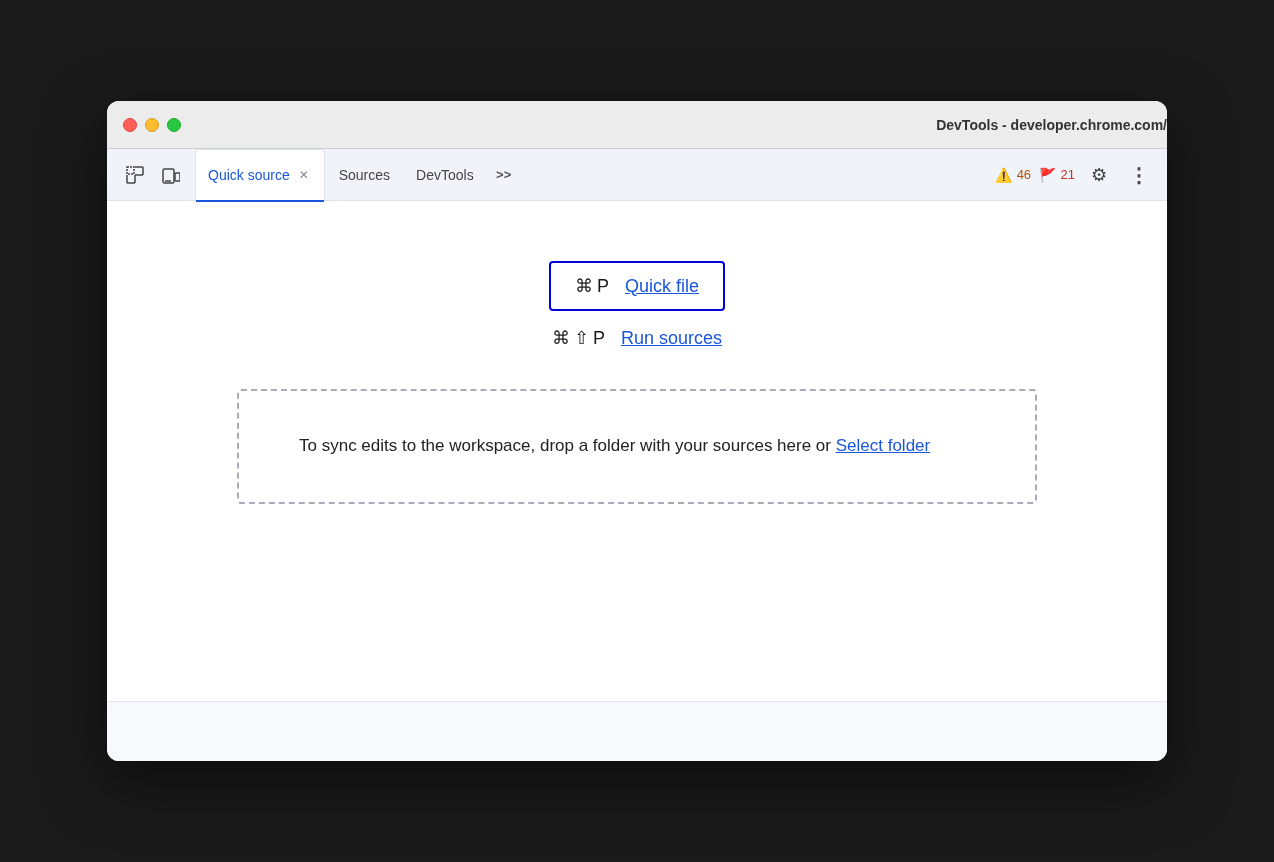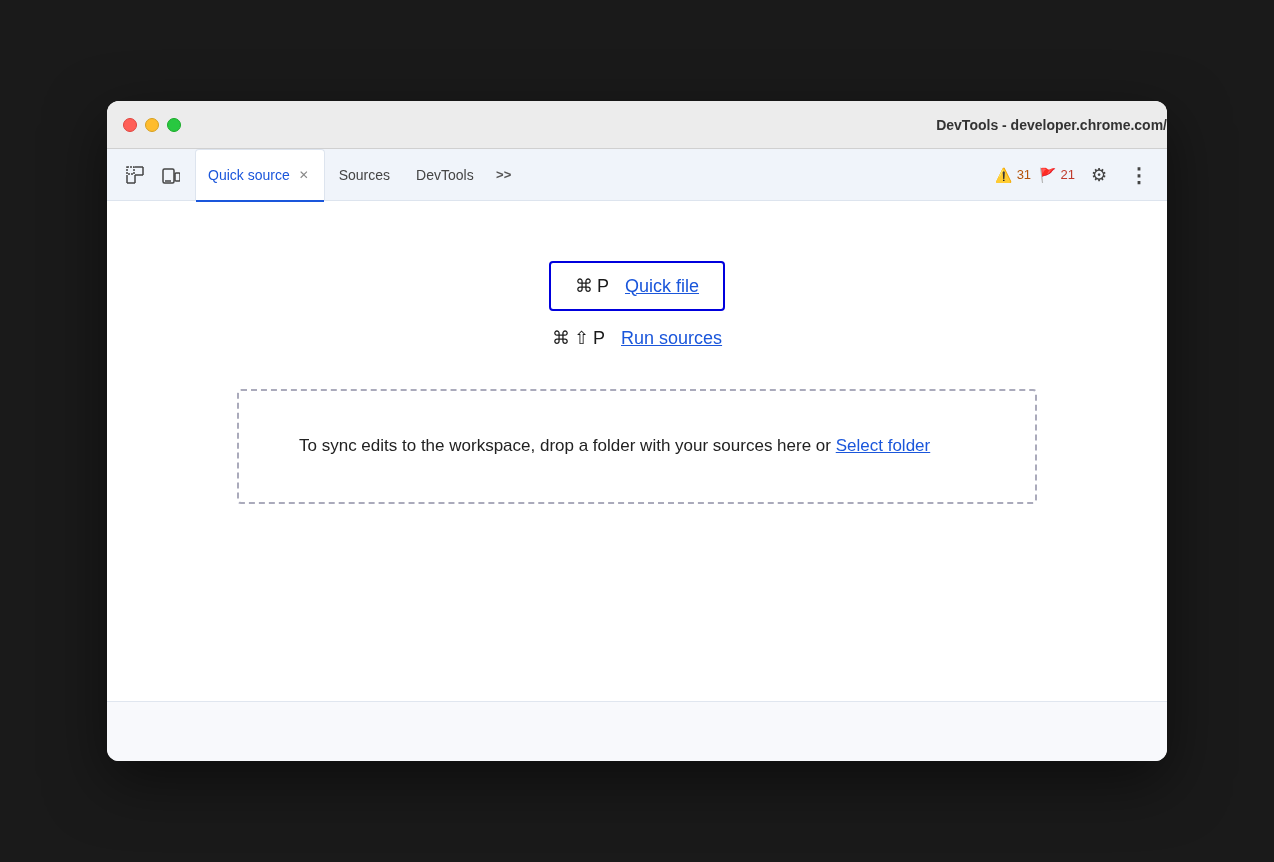--- a/index.html
+++ b/index.html
@@ -299,21 +299,21 @@
       <div class="toolbar-icon" style="font-size:13px; font-weight:600; color:#555;">
         <span>&gt;&gt;</span>
       </div>
     </div>
 
     <div class="toolbar-spacer"></div>
 
     <div class="toolbar-right">
       <div class="badge-item badge-warning">
         <span class="badge-icon-warn">⚠️</span>
-        <span>31</span>
+        <span>46</span>
       </div>
       <div class="badge-item badge-error">
         <span class="badge-icon-err">🚩</span>
         <span>21</span>
       </div>
       <div class="toolbar-icon" style="font-size:18px;">⚙</div>
       <div class="toolbar-icon" style="font-size:20px; font-weight:700;">⋮</div>
     </div>
   </div>
 

